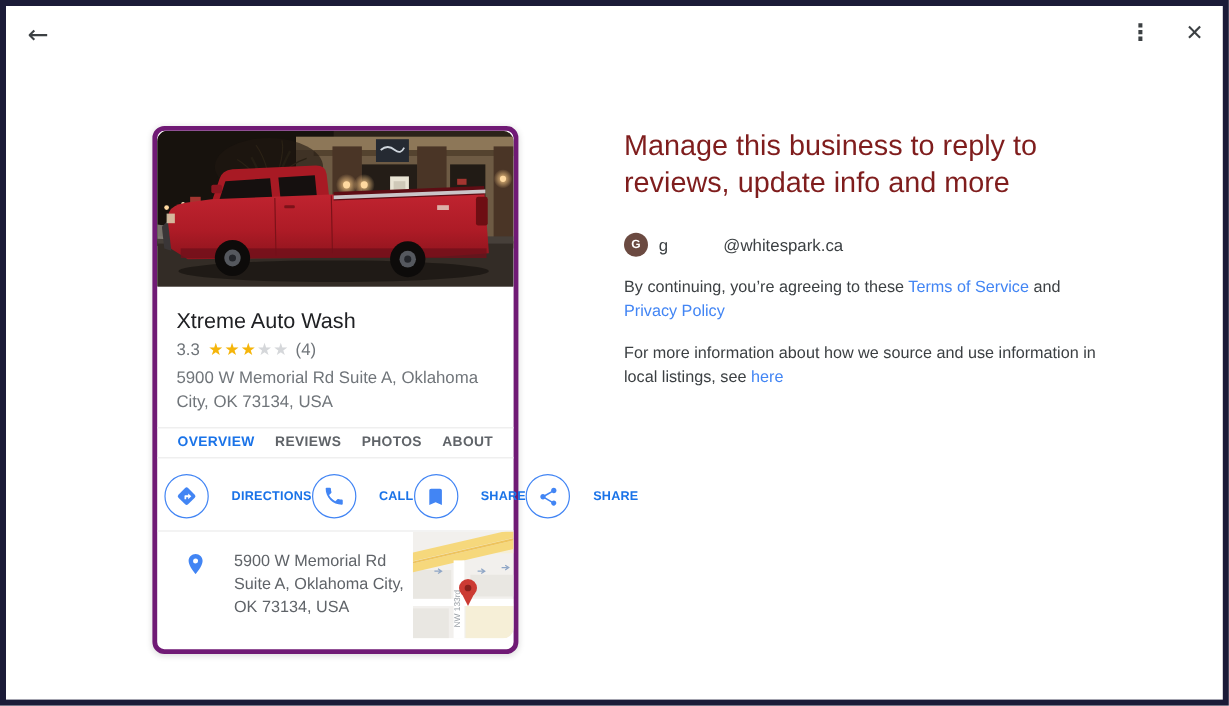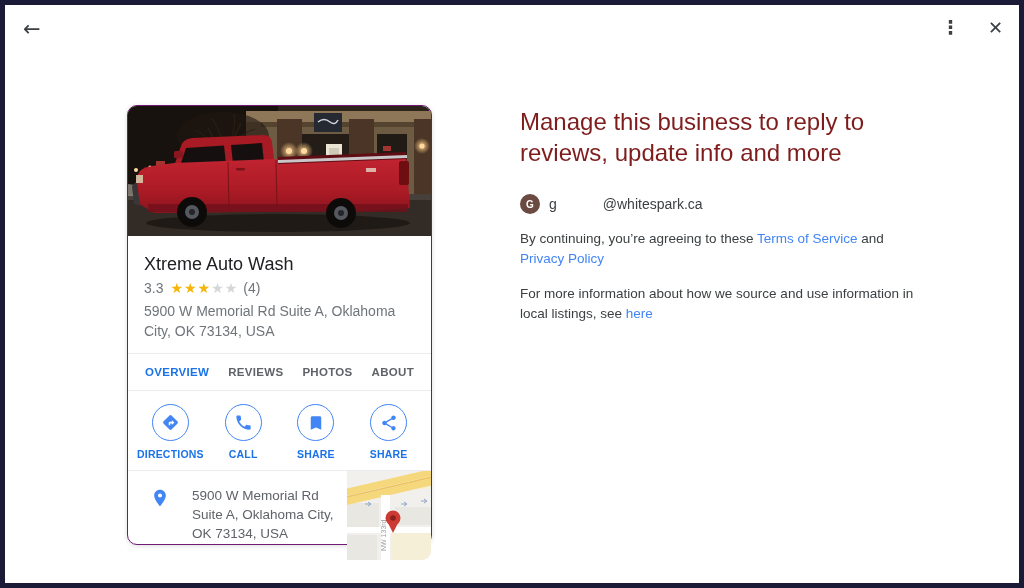--- a/index.html
+++ b/index.html
@@ -16,51 +16,51 @@
     line-height: 1; padding: 4px;
   }
   .back-btn { position: absolute; left: 14px; top: 10px; font-size: 21px; }
   .topbar-right { position: absolute; right: 12px; top: 9px; display: flex; align-items: center; gap: 20px; }
   .more-btn { font-size: 19px; font-weight: bold; }
   .close-btn { font-size: 18px; }
 
   
   .biz-card {
     position: absolute; left: 122px; top: 100px; width: 305px; height: 440px;
-    background: #fff; border: 1px solid #701a75; border-radius: 10px;
+    background: #fff; border: 4px solid #701a75; border-radius: 10px;
     box-shadow: 0 1px 5px rgba(0,0,0,.14);
   }
   .photo {
     width: 100%; height: 130px; border-radius: 9px 9px 0 0; overflow: hidden;
     display: block; cursor: pointer;
   }
   .photo svg { display: block; width: 100%; height: 100%; }
 
   .info { padding: 16px 16px 12px; }
   .biz-name { font-size: 18px; line-height: 24px; color: #202124; font-weight: 400; }
   .rating-row { margin-top: 4px; display: flex; align-items: flex-end; font-size: 14px; color: #70757a; }
   .stars { margin: 0 5px 0 7px; letter-spacing: 1px; font-size: 14px; line-height: 16px; }
   .star-filled { color: #f5b50a; }
   .star-empty { color: #d5d7da; }
   .addr { margin-top: 5px; font-size: 14px; line-height: 20px; color: #70757a; width: 275px; }
 
   .tabs {
     display: flex; justify-content: space-between; align-items: center;
     border-top: 1px solid #ececec; border-bottom: 1px solid #ececec;
-    padding: 0 17px; height: 38px;
+    padding: 0 17px; height: 26px;
   }
   .tab {
     background: none; border: none; cursor: pointer;
     font-family: "Liberation Sans", sans-serif;
     font-size: 11.5px; font-weight: bold; letter-spacing: .3px; color: #5f6368;
   }
   .tab.active { color: #1a73e8; }
 
   .actions { display: flex; border-bottom: 1px solid #ececec; padding: 13px 6px 10px; }
-  .action { flex: 1; display: flex; flex-direction: column; align-items: center; gap: 7px; background: none; border: none; cursor: pointer; }
+  .action { flex: 1; display: flex; flex-direction: row; align-items: center; gap: 19px; background: none; border: none; cursor: pointer; }
   .action-circle {
     width: 37px; height: 37px; border: 1.5px solid #4285f4; border-radius: 50%;
     display: flex; align-items: center; justify-content: center;
   }
   .action-label { font-size: 10.5px; font-weight: bold; letter-spacing: .2px; color: #1a73e8; font-family: "Liberation Sans", sans-serif; }
 
   .location { position: relative; height: 90px; }
   .loc-pin { position: absolute; left: 22px; top: 17px; }
   .loc-addr { position: absolute; left: 64px; top: 15px; width: 152px; font-size: 13.5px; line-height: 19px; color: #5f6368; }
   .map-thumb {

